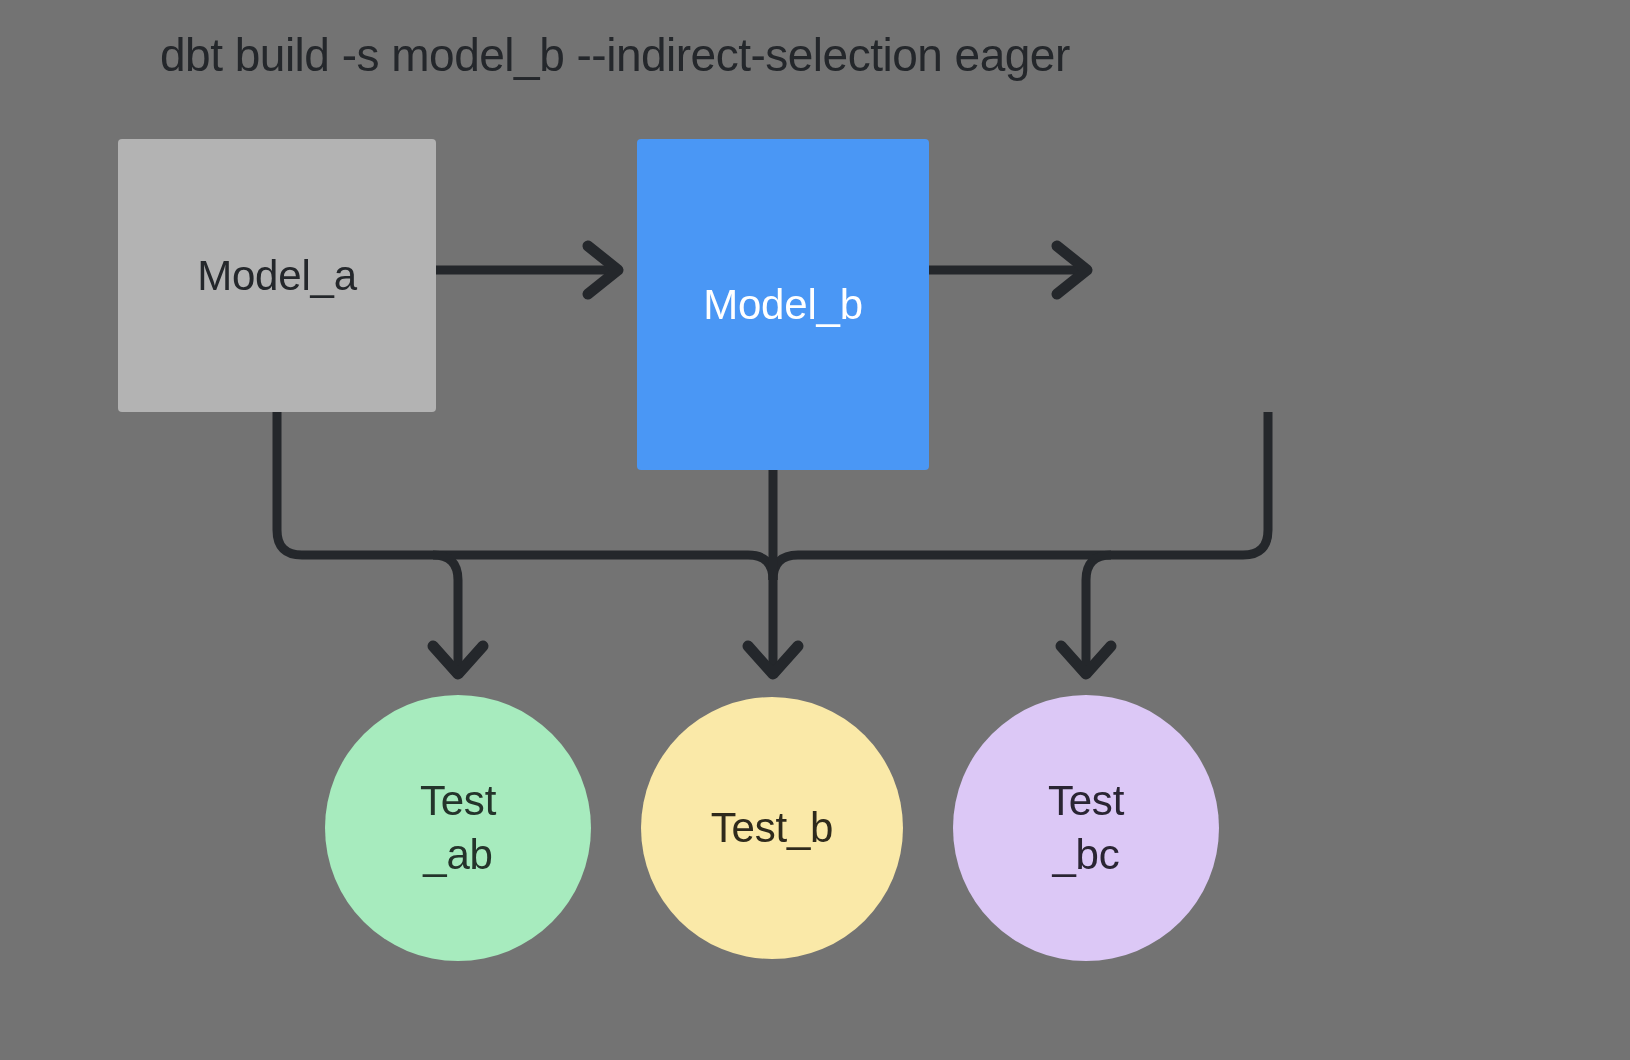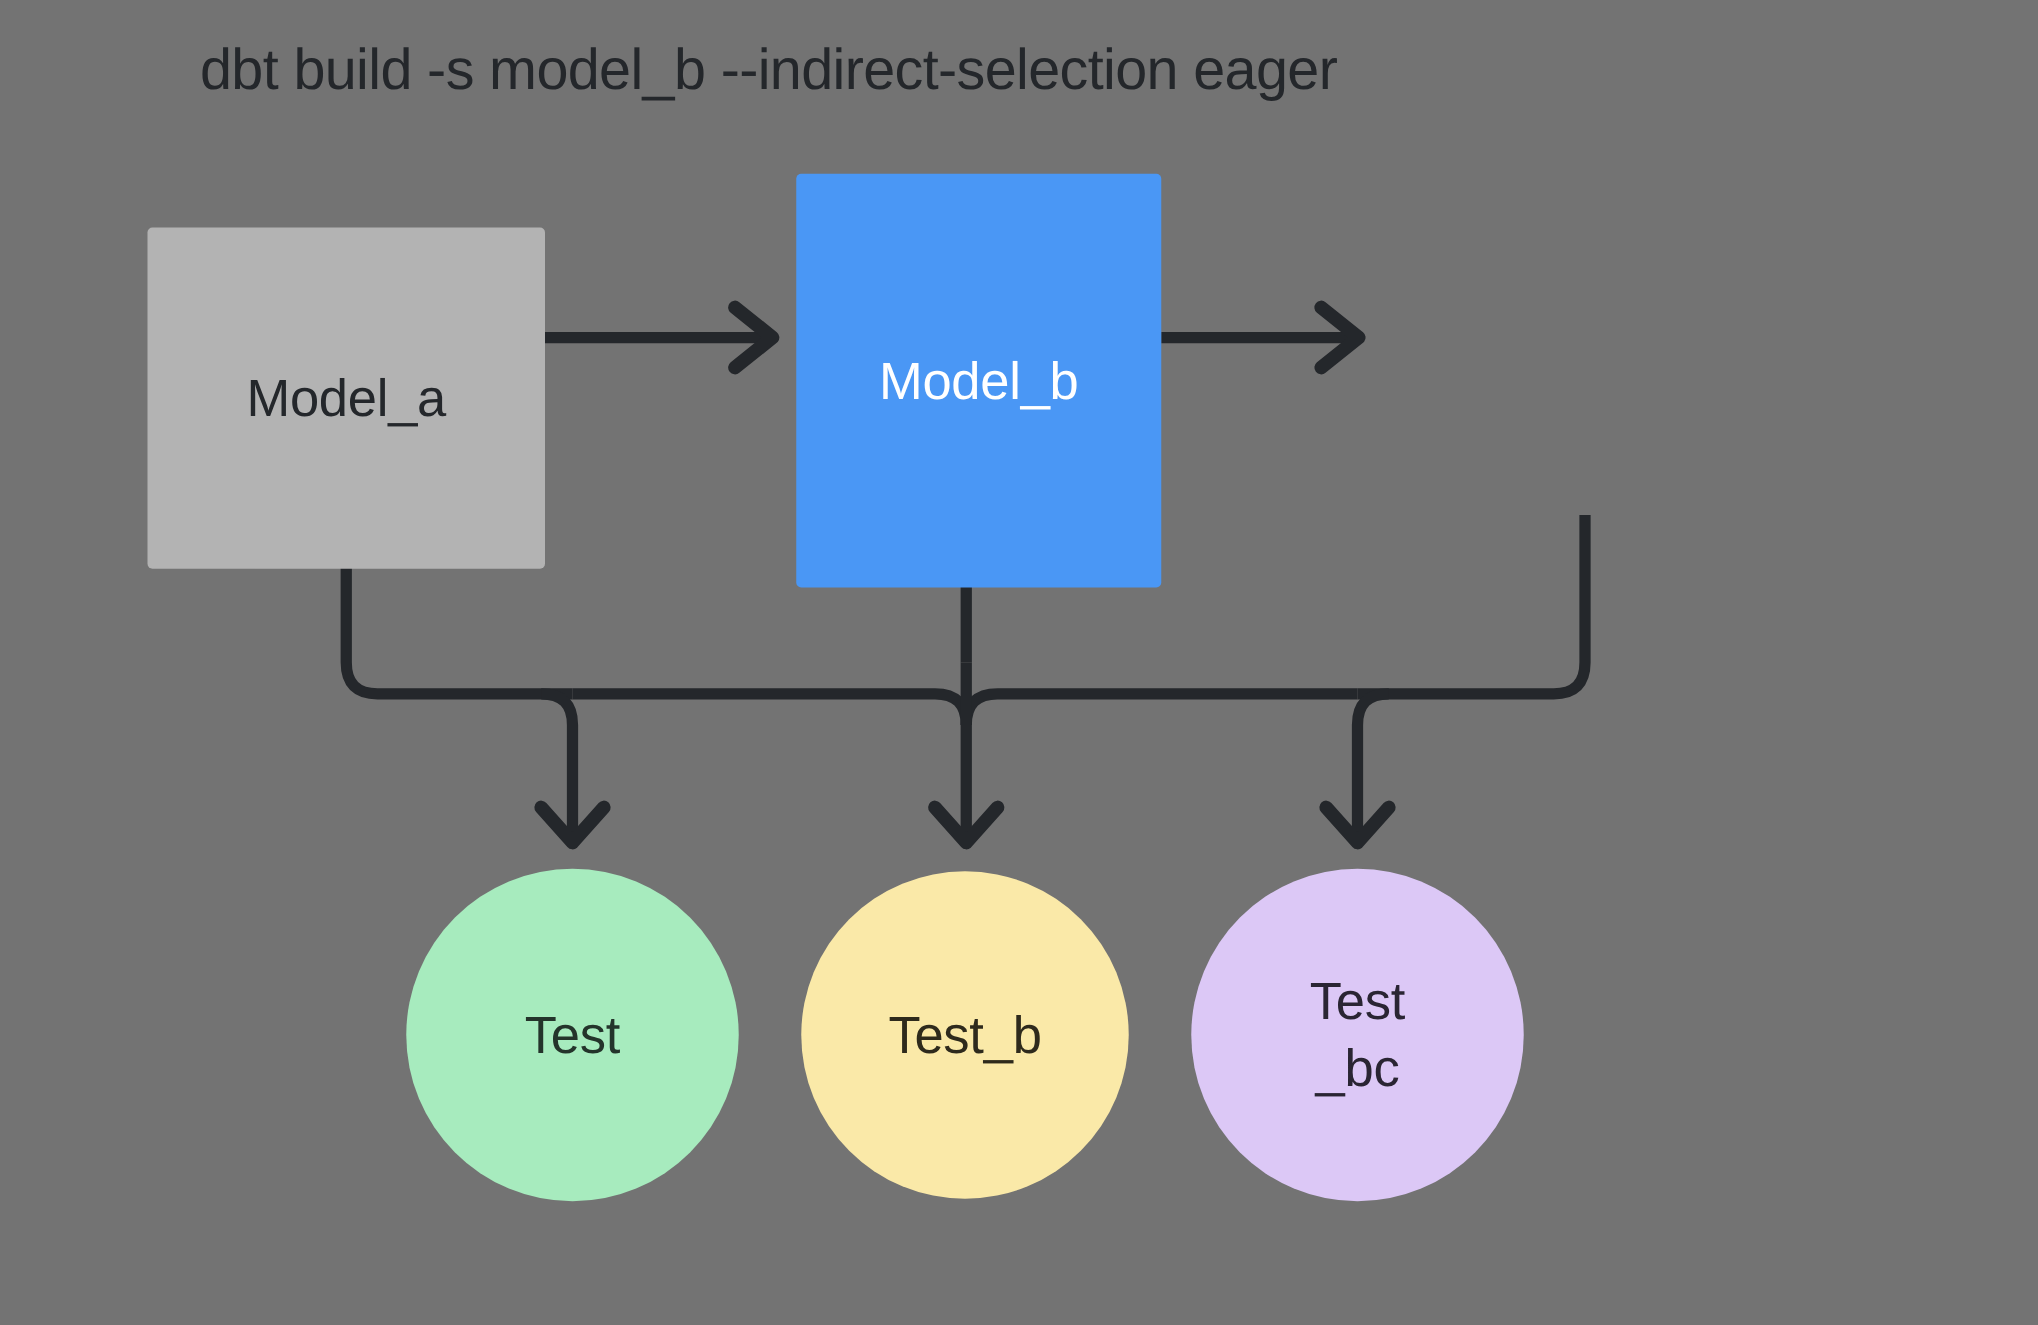--- a/index.html
+++ b/index.html
@@ -116,31 +116,32 @@
       <path d="M 773,530 L 773,672" fill="none" stroke="#24272b" stroke-width="9" stroke-linecap="butt"></path>
       <polyline points="748,646 773,674 798,646" fill="none" stroke="#24272b" stroke-width="11" stroke-linecap="round" stroke-linejoin="round"></polyline>
     </g>
 
     <g>
       <path d="M 1111,555 Q 1086,555 1086,580 L 1086,672" fill="none" stroke="#24272b" stroke-width="9" stroke-linecap="butt" stroke-linejoin="round"></path>
       <polyline points="1061,646 1086,674 1111,646" fill="none" stroke="#24272b" stroke-width="11" stroke-linecap="round" stroke-linejoin="round"></polyline>
     </g>
   </svg>
 
-  <div class="model-node" id="node-model-a" style="left: 118px; top: 139px; width: 318px; height: 273px; background: rgb(179, 179, 179); color: rgb(36, 39, 43); margin-top: 43px;">
+  <div class="model-node" id="node-model-a" style="left: 118px; top: 139px; width: 318px; height: 273px; background: rgb(179, 179, 179); color: rgb(36, 39, 43);">
     <span>Model_a</span>
   </div>
 
   <div class="model-node" id="node-model-b" style="left: 637px; top: 139px; width: 292px; height: 331px; background: rgb(74, 151, 245); color: rgb(255, 255, 255);">
     <span>Model_b</span>
   </div>
 
 
   <div class="test-node" id="node-test-ab" style="left: 325px; top: 695px; width: 266px; height: 266px; background: rgb(167, 235, 190); color: rgb(36, 52, 43);">
     <span class="line line-1">Test</span>
+    <span class="line line-2">_ab</span>
   </div>
 
   <div class="test-node one-line" id="node-test-b" style="left: 641px; top: 697px; width: 262px; height: 262px; background: rgb(250, 233, 168); color: rgb(46, 42, 28);">
     <span class="line line-1">Test_b</span>
 
   </div>
 
   <div class="test-node" id="node-test-bc" style="left: 953px; top: 695px; width: 266px; height: 266px; background: rgb(220, 200, 246); color: rgb(42, 37, 51);">
     <span class="line line-1">Test</span>
     <span class="line line-2">_bc</span>

